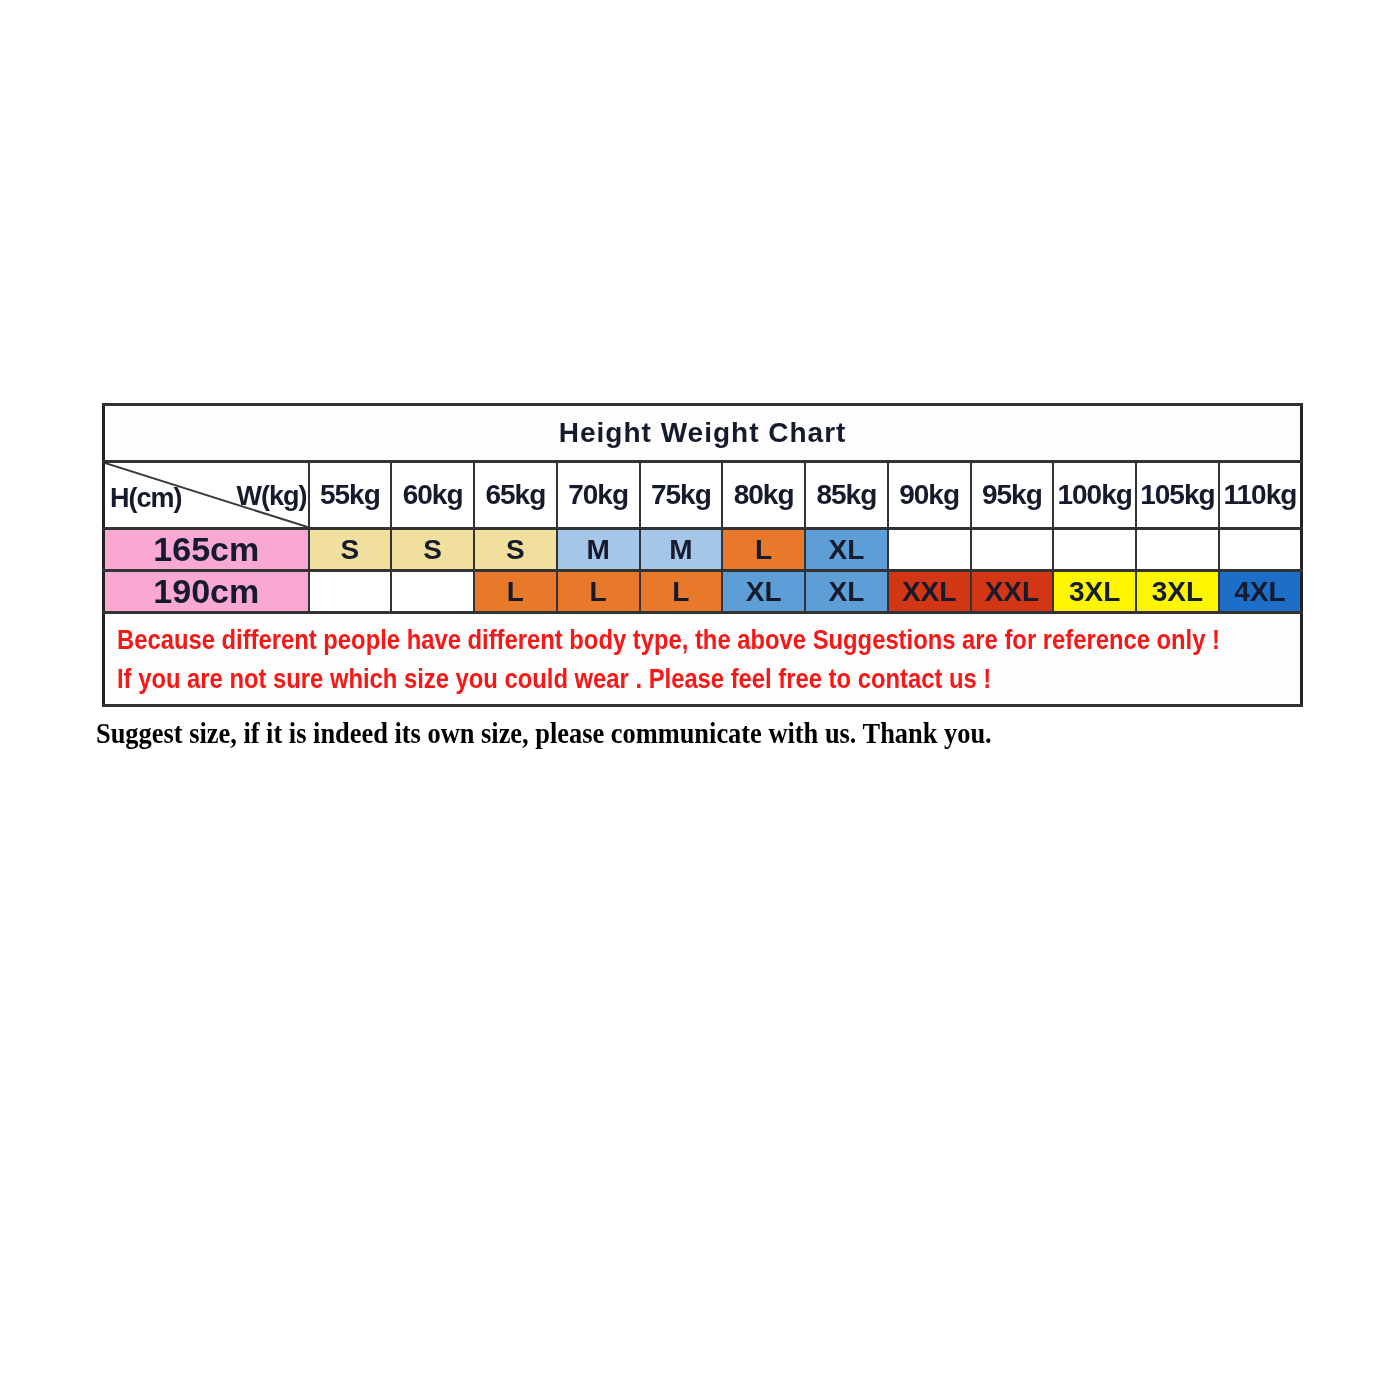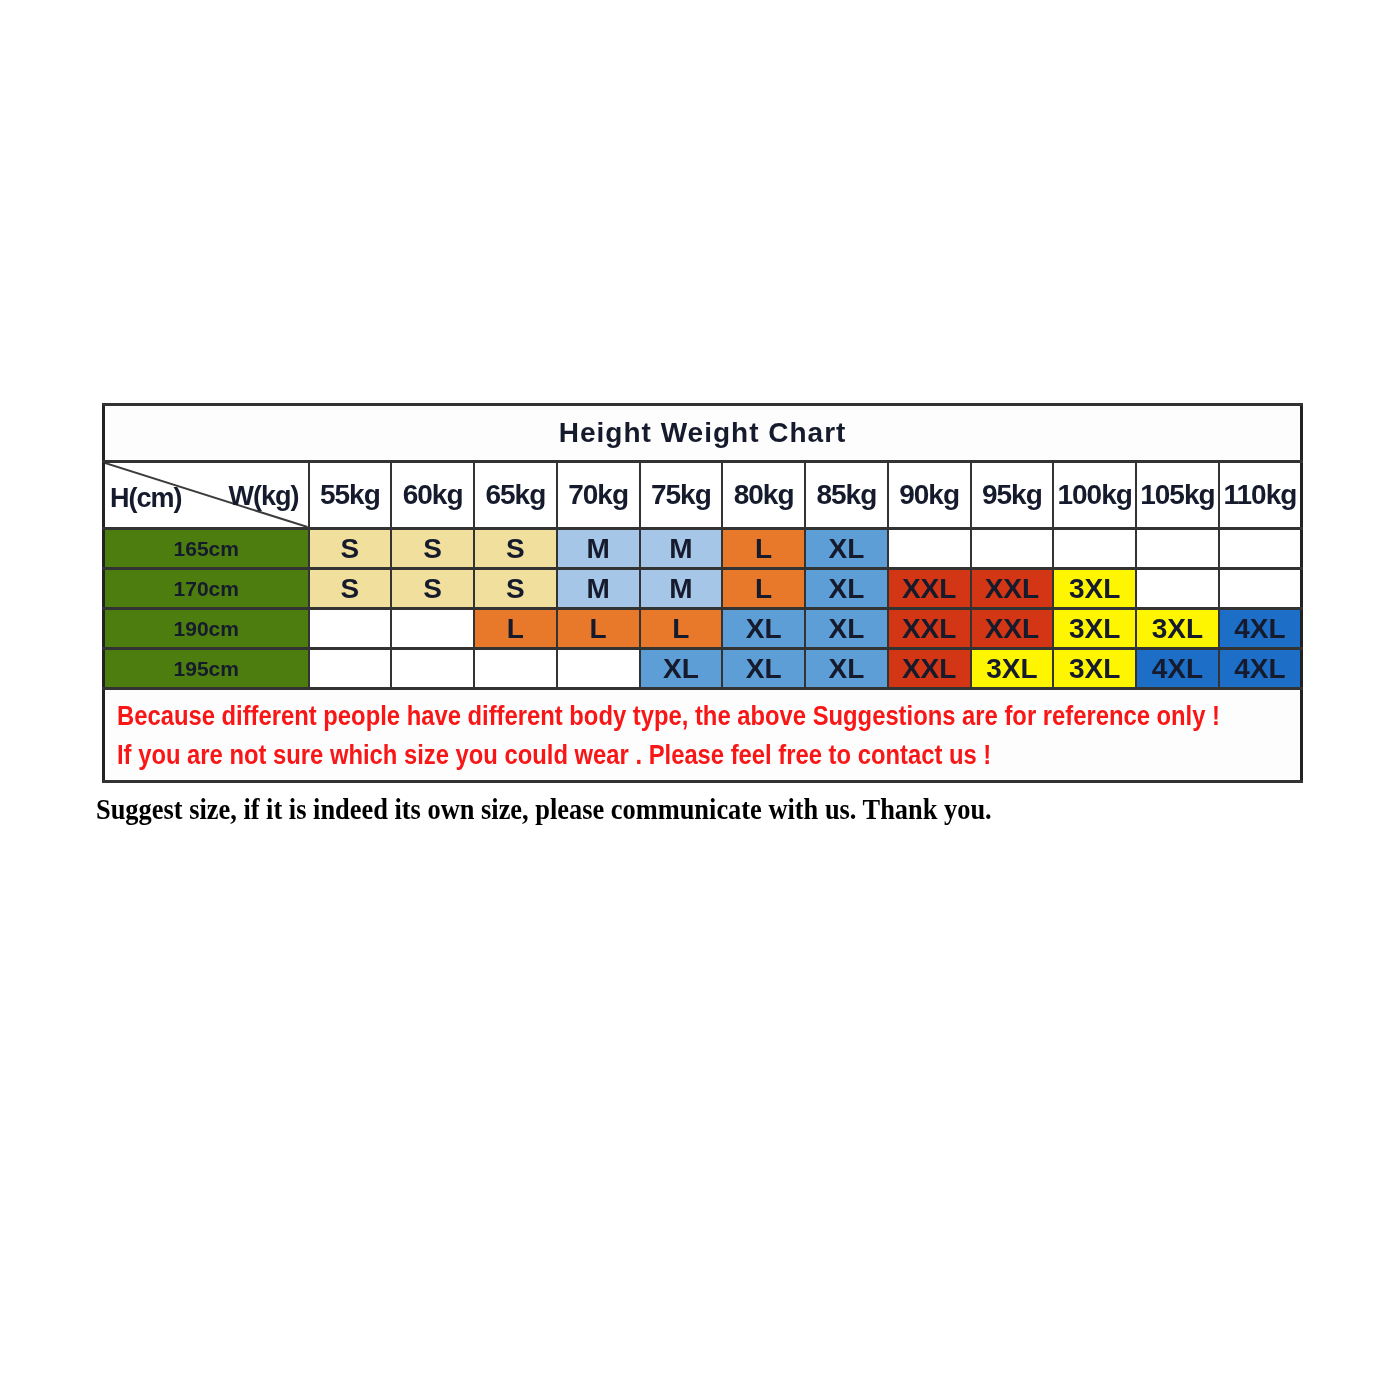--- a/index.html
+++ b/index.html
@@ -48,22 +48,22 @@
     letter-spacing: 1px;
     background: #fdfdfd;
   }
   tr.header-row th {
     height: 64px;
     font-size: 28px;
     letter-spacing: -1px;
     background: #ffffff;
   }
   tbody th.hlabel {
-    background: #4d7c0f;
-    font-size: 21px;
+    background: #f9a8d4;
+    font-size: 34px;
   }
   tbody td, tbody th {
     height: 37px;
     font-size: 29px;
   }
   th.corner {
     position: relative;
   }
   th.corner svg.diag {
     position: absolute;
@@ -71,21 +71,21 @@
     width: 100%; height: 100%;
     display: block;
   }
   .corner-label {
     position: absolute;
     top: 50%;
     font-size: 27px;
     letter-spacing: -1px;
   }
   .corner-label.hcm { left: 5px; transform: translateY(-40%); }
-  .corner-label.wkg { right: 9px; transform: translateY(-44%); text-align: center; }
+  .corner-label.wkg { right: 1px; transform: translateY(-44%); text-align: center; }
   td.note-cell {
     height: 86px;
     text-align: left;
     vertical-align: middle;
     padding: 2px 0 2px 12px;
     background: #fdfdfd;
   }
   .note-line {
     font-size: 28px;
     font-weight: bold;
@@ -166,62 +166,32 @@
           <td style="background: rgb(166, 198, 232);">M</td>
           <td style="background: rgb(232, 120, 42);">L</td>
           <td style="background: rgb(93, 158, 214);">XL</td>
           <td style="background: rgb(255, 255, 255);"></td>
           <td style="background: rgb(255, 255, 255);"></td>
           <td style="background: rgb(255, 255, 255);"></td>
           <td style="background: rgb(255, 255, 255);"></td>
           <td style="background: rgb(255, 255, 255);"></td>
         </tr>
         <tr>
-          <th class="hlabel">170cm</th>
-          <td style="background: rgb(241, 223, 158);">S</td>
-          <td style="background: rgb(241, 223, 158);">S</td>
-          <td style="background: rgb(241, 223, 158);">S</td>
-          <td style="background: rgb(166, 198, 232);">M</td>
-          <td style="background: rgb(166, 198, 232);">M</td>
-          <td style="background: rgb(232, 120, 42);">L</td>
-          <td style="background: rgb(93, 158, 214);">XL</td>
-          <td style="background: rgb(210, 54, 21);">XXL</td>
-          <td style="background: rgb(210, 54, 21);">XXL</td>
-          <td style="background: rgb(253, 246, 0);">3XL</td>
-          <td style="background: rgb(255, 255, 255);"></td>
-          <td style="background: rgb(255, 255, 255);"></td>
-        </tr>
-        <tr>
           <th class="hlabel">190cm</th>
           <td style="background: rgb(255, 255, 255);"></td>
           <td style="background: rgb(255, 255, 255);"></td>
           <td style="background: rgb(232, 120, 42);">L</td>
           <td style="background: rgb(232, 120, 42);">L</td>
           <td style="background: rgb(232, 120, 42);">L</td>
           <td style="background: rgb(93, 158, 214);">XL</td>
           <td style="background: rgb(93, 158, 214);">XL</td>
           <td style="background: rgb(210, 54, 21);">XXL</td>
           <td style="background: rgb(210, 54, 21);">XXL</td>
           <td style="background: rgb(253, 246, 0);">3XL</td>
           <td style="background: rgb(253, 246, 0);">3XL</td>
-          <td style="background: rgb(29, 110, 198);">4XL</td>
-        </tr>
-        <tr>
-          <th class="hlabel">195cm</th>
-          <td style="background: rgb(255, 255, 255);"></td>
-          <td style="background: rgb(255, 255, 255);"></td>
-          <td style="background: rgb(255, 255, 255);"></td>
-          <td style="background: rgb(255, 255, 255);"></td>
-          <td style="background: rgb(93, 158, 214);">XL</td>
-          <td style="background: rgb(93, 158, 214);">XL</td>
-          <td style="background: rgb(93, 158, 214);">XL</td>
-          <td style="background: rgb(210, 54, 21);">XXL</td>
-          <td style="background: rgb(253, 246, 0);">3XL</td>
-          <td style="background: rgb(253, 246, 0);">3XL</td>
-          <td style="background: rgb(29, 110, 198);">4XL</td>
           <td style="background: rgb(29, 110, 198);">4XL</td>
         </tr>
       </tbody>
     <tfoot>
       <tr>
         <td class="note-cell" colspan="13">
           <div class="note-line">Because different people have different body type, the above Suggestions are for reference only !</div>
           <div class="note-line">If you are not sure which size you could wear . Please feel free to contact us !</div>
         </td>
       </tr>

